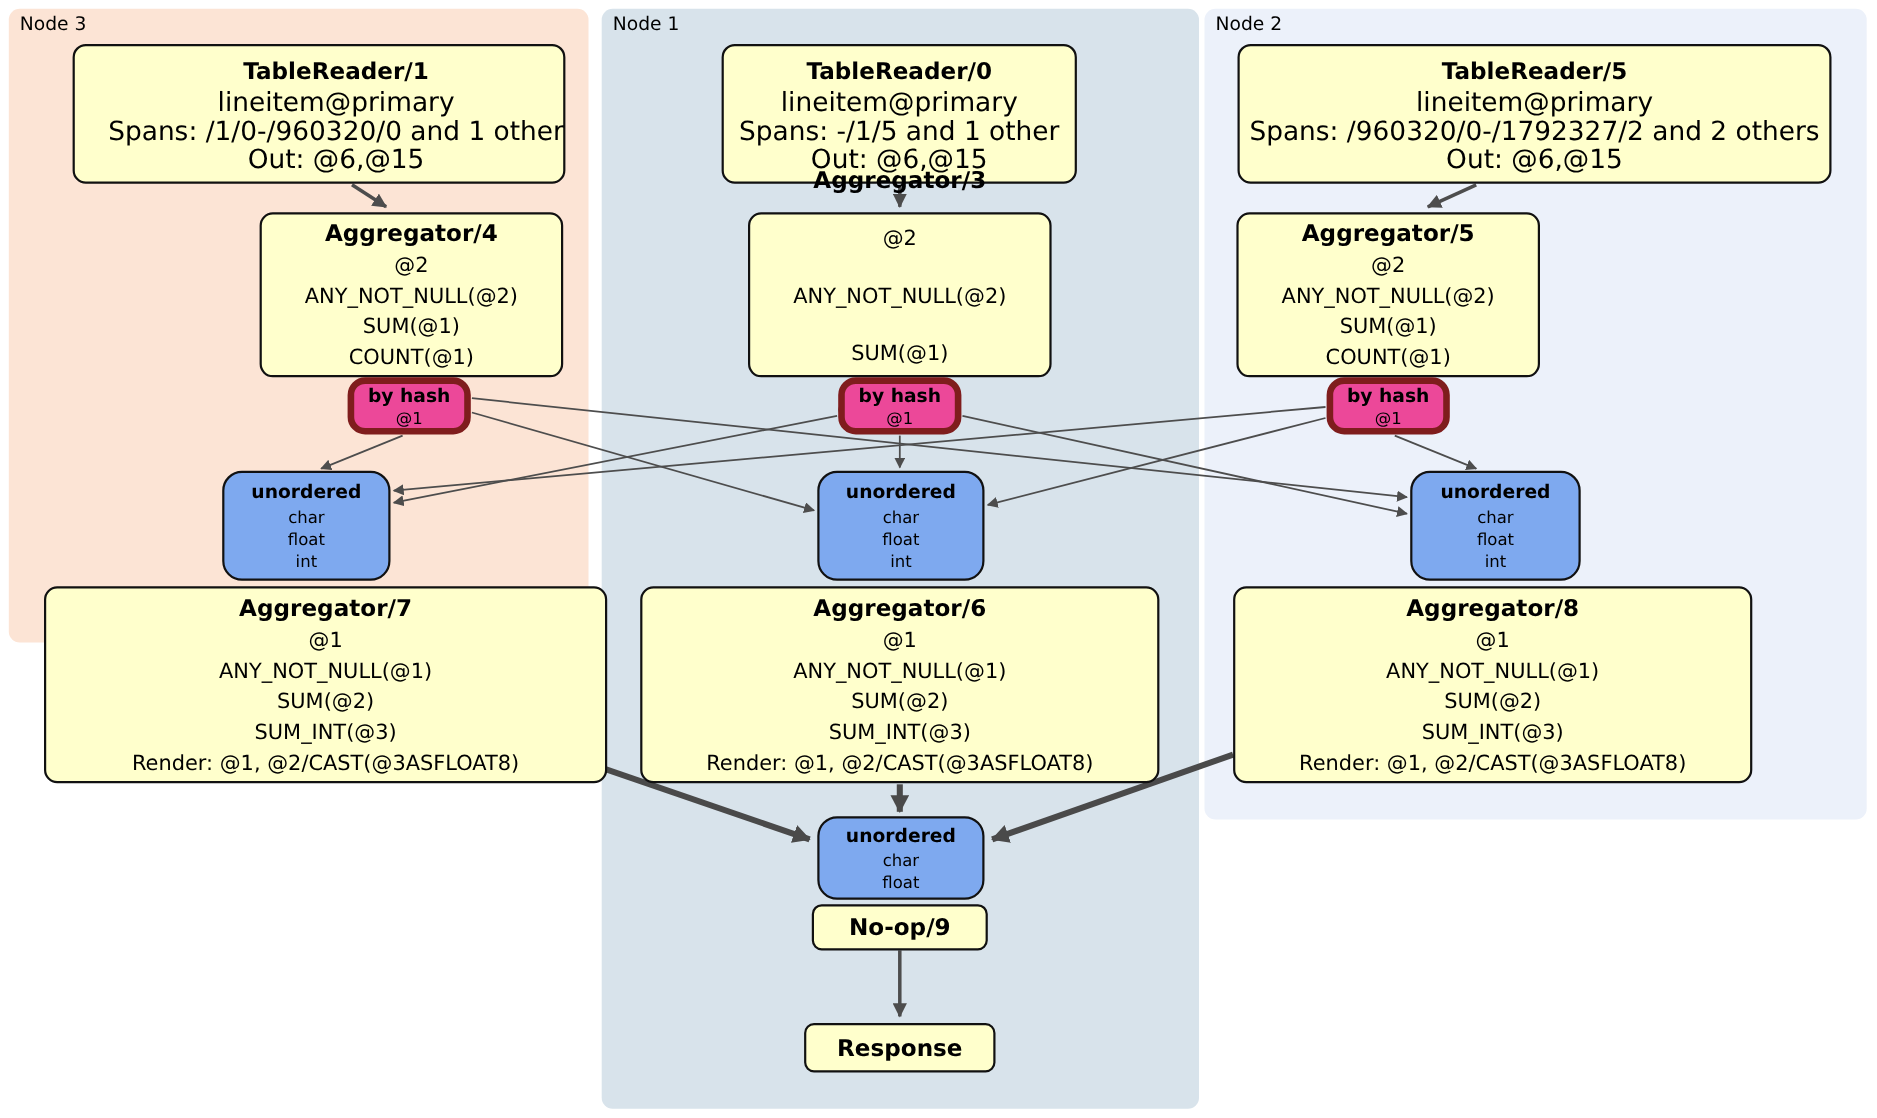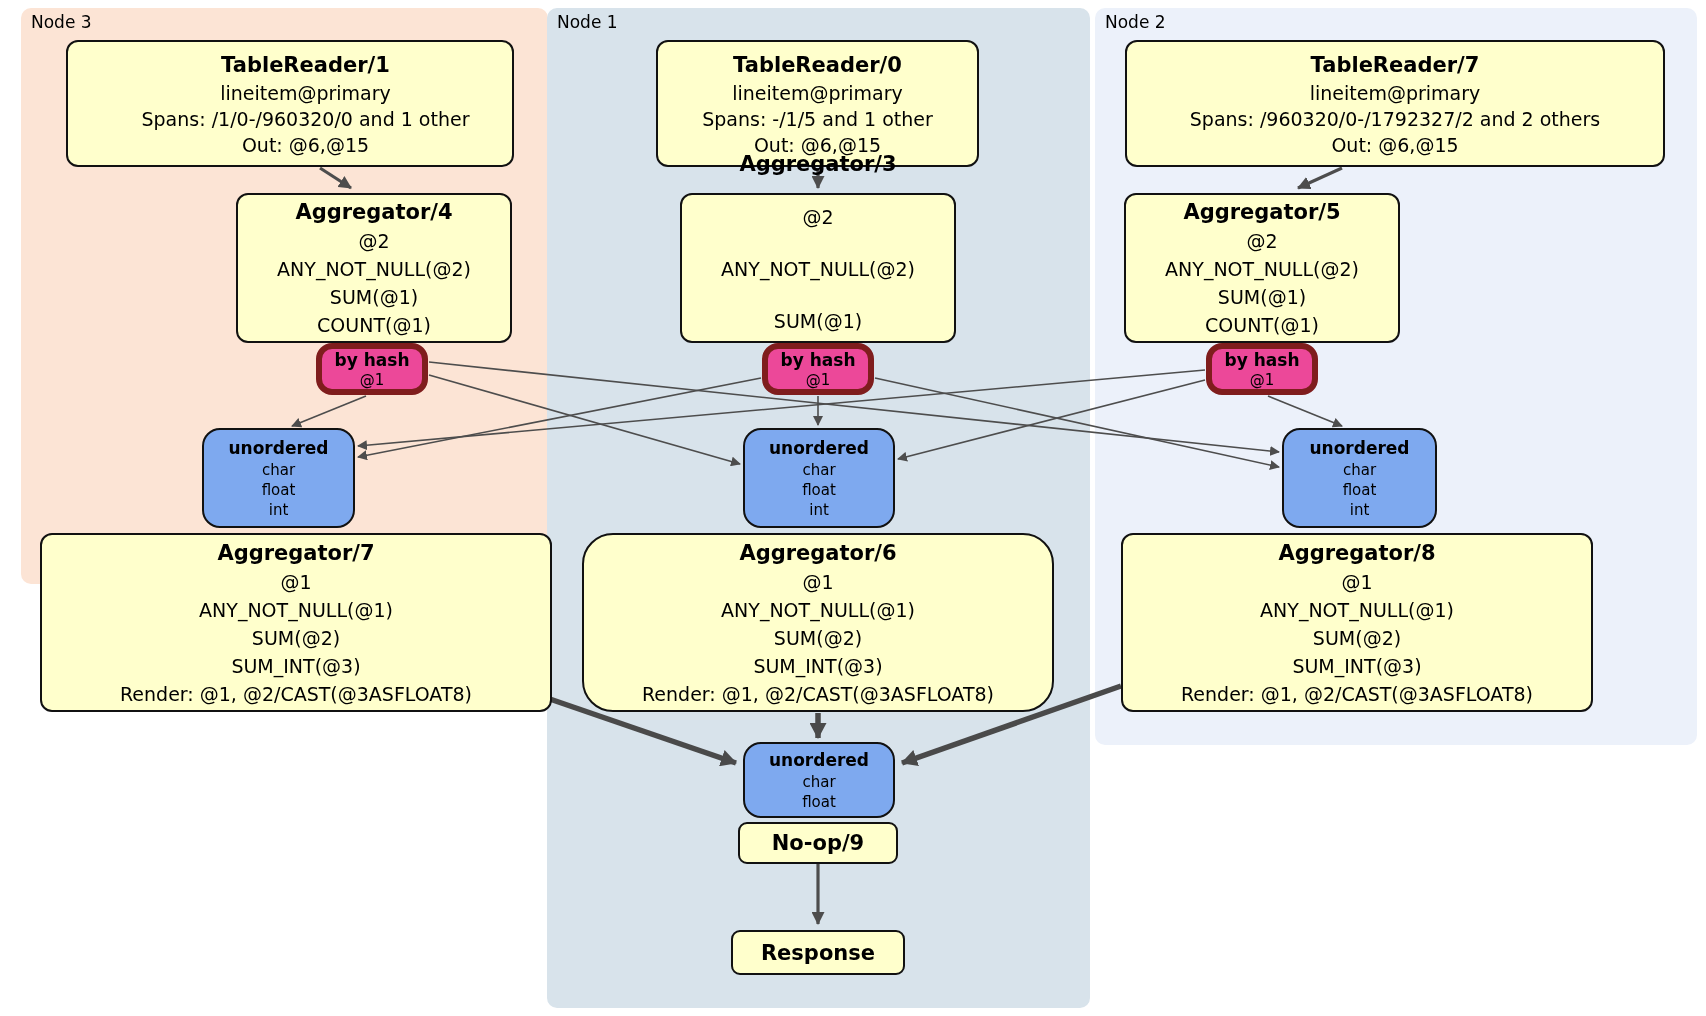--- a/index.html
+++ b/index.html
@@ -43,41 +43,41 @@
     background:#ec4899;
     border:6px solid #7f1d1d;
     border-radius:16px;
   }
   .sync{
     background:#7ea9ef;
     border:2px solid #111;
     border-radius:18px;
   }
   .big-title{font-size:21px;font-weight:bold;line-height:30px;white-space:nowrap;}
-  .body-line{font-size:19px;line-height:26px;white-space:nowrap;text-align:center;}
+  .body-line{font-size:24px;line-height:26px;white-space:nowrap;text-align:center;}
   .agg-line{font-size:19px;line-height:28px;white-space:nowrap;}
   .router-title{font-size:17px;font-weight:bold;line-height:21px;}
   .router-sub{font-size:15px;line-height:18px;}
   .sync-title{font-size:17px;font-weight:bold;line-height:23px;}
   .sync-line{font-size:15px;line-height:20px;}
   .small-box-title{font-size:21px;font-weight:bold;line-height:26px;white-space:nowrap;}
   #edges{
     position:absolute;left:0;top:0;width:1706px;height:1016px;
     z-index:1;
   }
   .edge-thin{stroke:#4d4d4d;stroke-width:1.6;fill:none;}
   .edge-med{stroke:#4d4d4d;stroke-width:3.2;fill:none;}
   .edge-thick{stroke:#4a4a4a;stroke-width:5.5;fill:none;}
 </style>
 </head>
 <body>
 
 <div id="canvas">
 
-  <div class="region" id="region-node3" style="left:8px;top:8px;width:527px;height:576px;margin-left:13px;">
+  <div class="region" id="region-node3" style="left:8px;top:8px;width:527px;height:576px;">
     <div class="region-label">Node 3</div>
   </div>
   <div class="region" id="region-node1" style="left:547px;top:8px;width:543px;height:1000px;">
     <div class="region-label">Node 1</div>
   </div>
   <div class="region" id="region-node2" style="left:1095px;top:8px;width:602px;height:737px;">
     <div class="region-label">Node 2</div>
   </div>
 
   <svg id="edges" viewBox="0 0 1706 1016">
@@ -170,21 +170,21 @@
     <div class="router-sub">@1</div>
   </div>
 
   <div class="box sync" style="left:743px;top:428px;width:152px;height:100px;">
     <div class="sync-title">unordered</div>
     <div class="sync-line">char</div>
     <div class="sync-line">float</div>
     <div class="sync-line">int</div>
   </div>
 
-  <div class="box yellow" style="left:582px;top:533px;width:472px;height:179px;border-radius:31px;">
+  <div class="box yellow" style="left:582px;top:533px;width:472px;height:179px;">
     <div class="big-title">Aggregator/6</div>
     <div class="agg-line">@1</div>
     <div class="agg-line">ANY_NOT_NULL(@1)</div>
     <div class="agg-line">SUM(@2)</div>
     <div class="agg-line">SUM_INT(@3)</div>
     <div class="agg-line">Render: @1, @2/CAST(@3ASFLOAT8)</div>
   </div>
 
   <div class="box sync" style="left:743px;top:742px;width:152px;height:76px;">
     <div class="sync-title">unordered</div>
@@ -194,21 +194,21 @@
 
   <div class="box yellow" style="left:738px;top:822px;width:160px;height:42px;border-radius:9px;">
     <div class="small-box-title">No-op/9</div>
   </div>
 
   <div class="box yellow" style="left:731px;top:930px;width:174px;height:45px;border-radius:9px;align-items:center;">
     <div class="small-box-title">Response</div>
   </div>
 
   <div class="box yellow" style="left:1125px;top:40px;width:540px;height:127px;">
-    <div class="big-title">TableReader/7</div>
+    <div class="big-title">TableReader/5</div>
     <div class="body-line">lineitem@primary</div>
     <div class="body-line">Spans: /960320/0-/1792327/2 and 2 others</div>
     <div class="body-line">Out: @6,@15</div>
   </div>
 
   <div class="box yellow" style="left:1124px;top:193px;width:276px;height:150px;">
     <div class="big-title">Aggregator/5</div>
     <div class="agg-line">@2</div>
     <div class="agg-line">ANY_NOT_NULL(@2)</div>
     <div class="agg-line">SUM(@1)</div>

